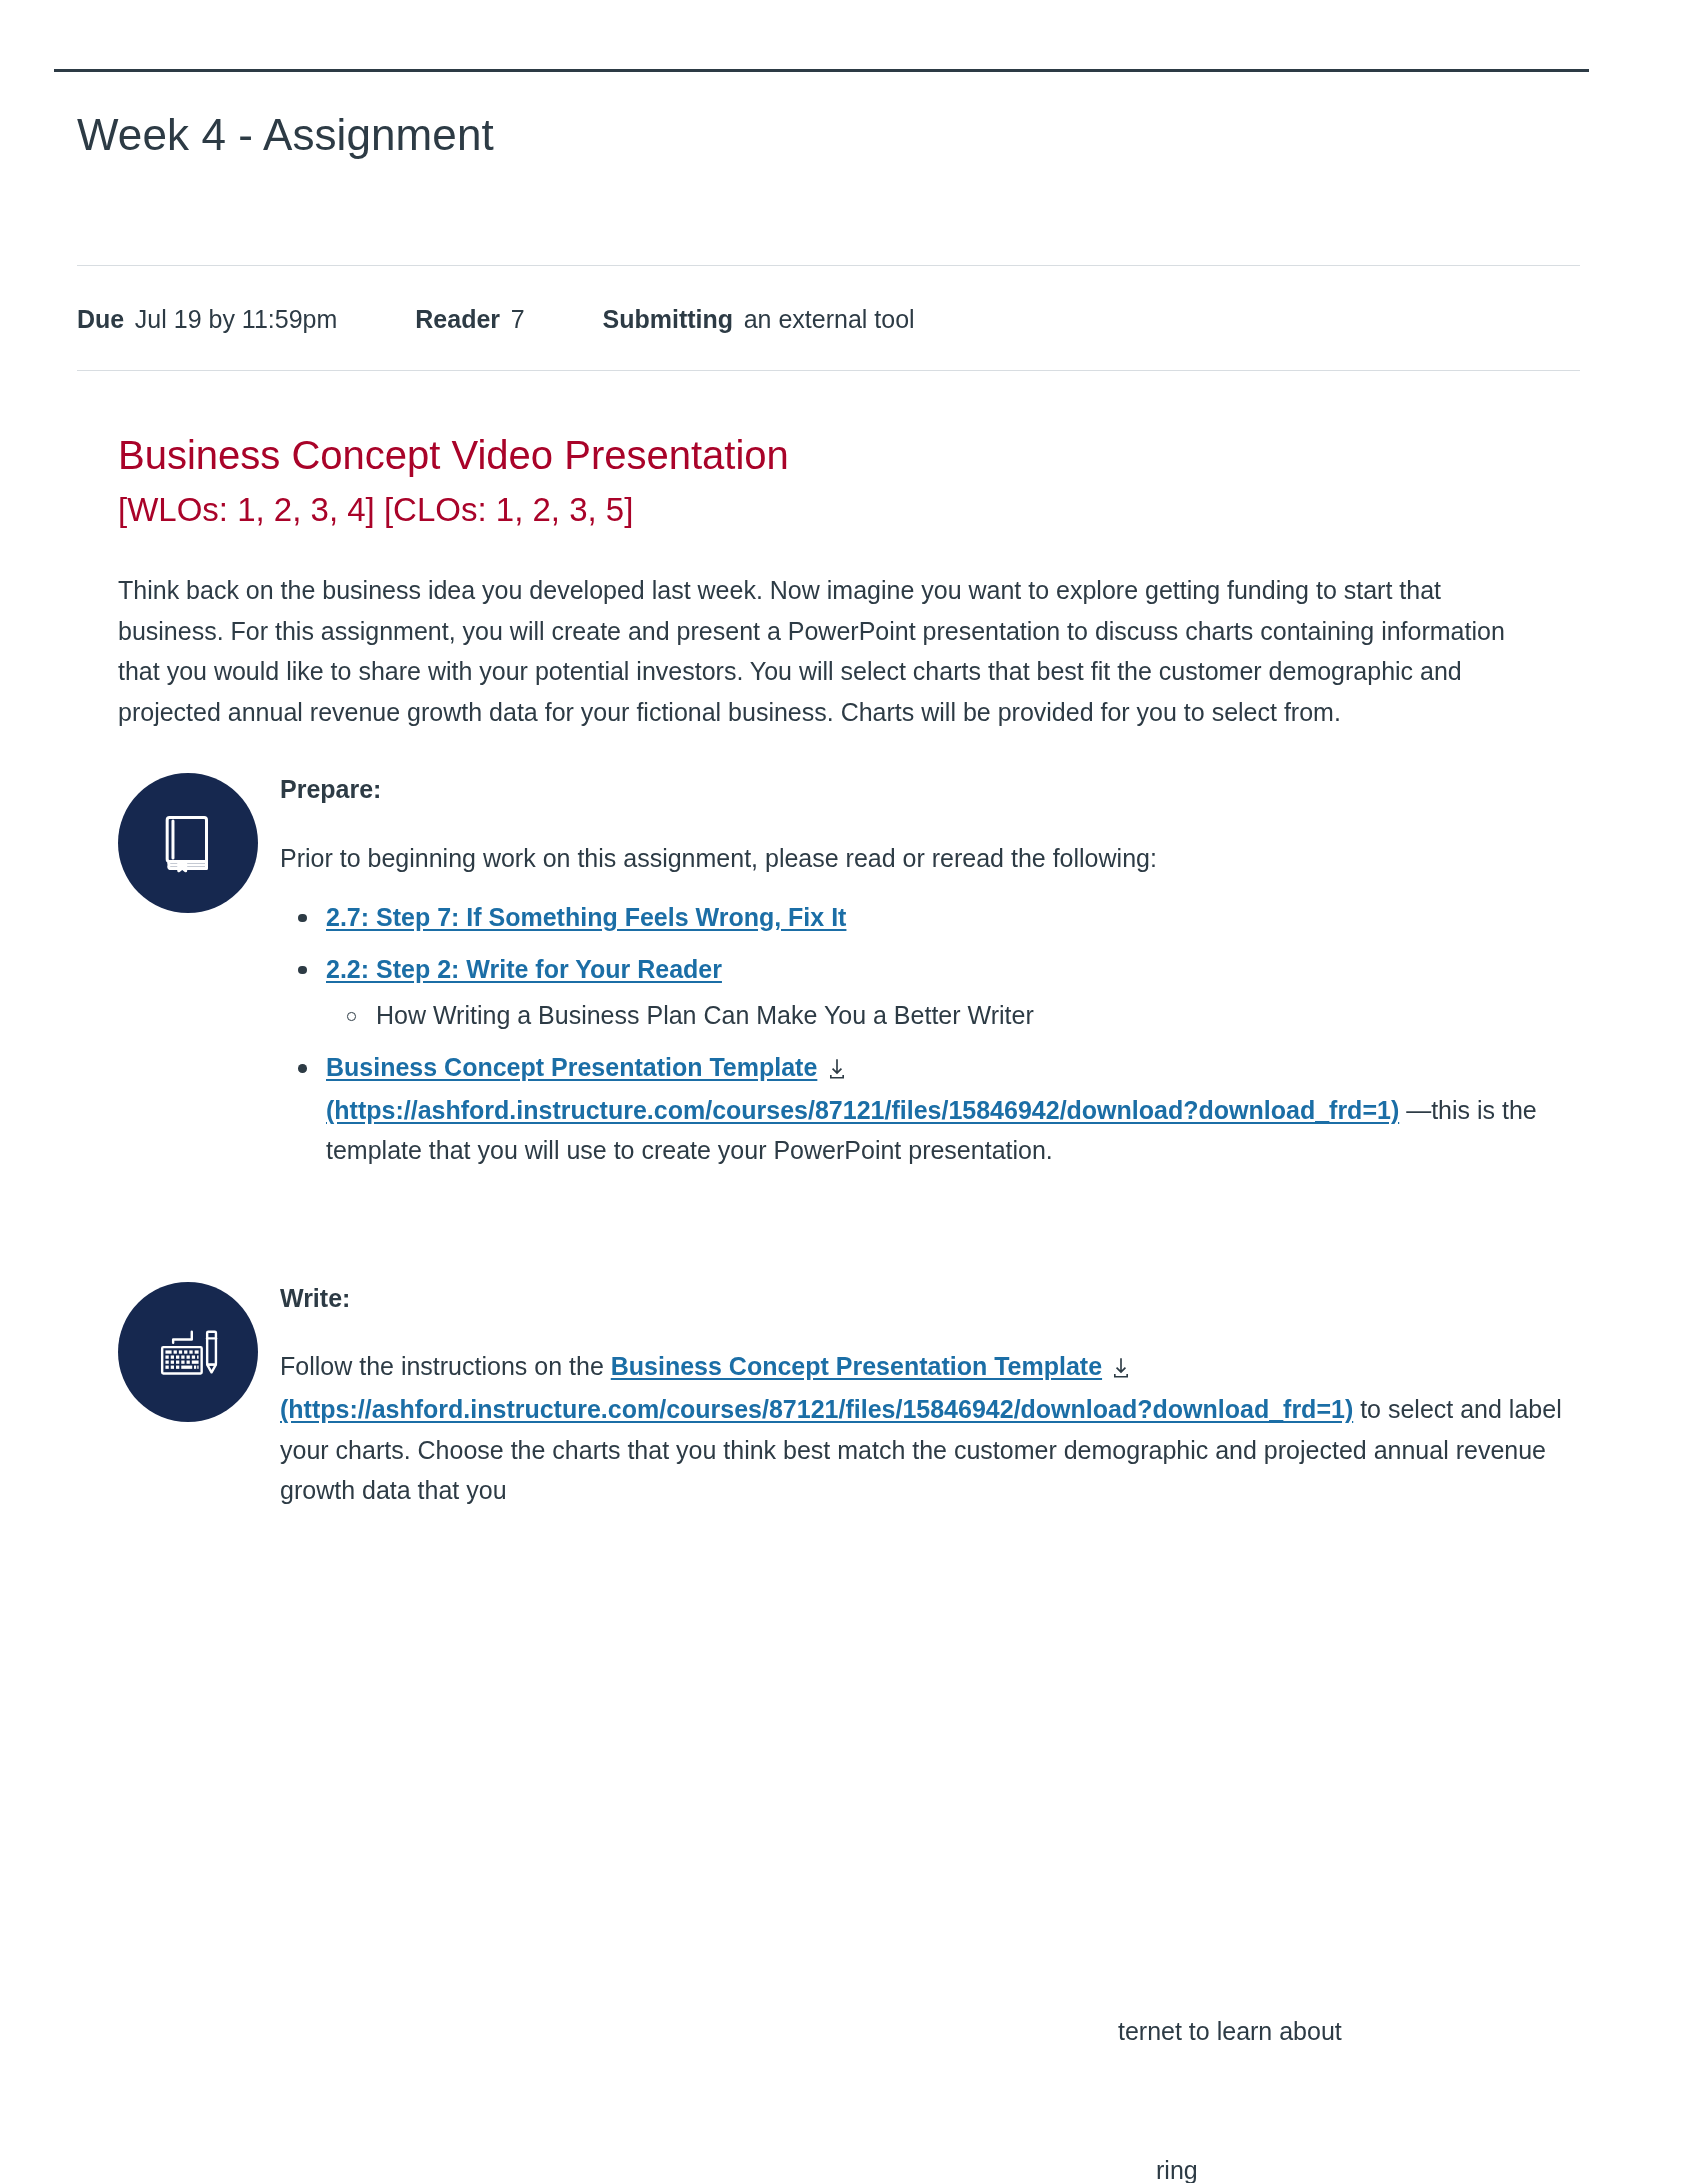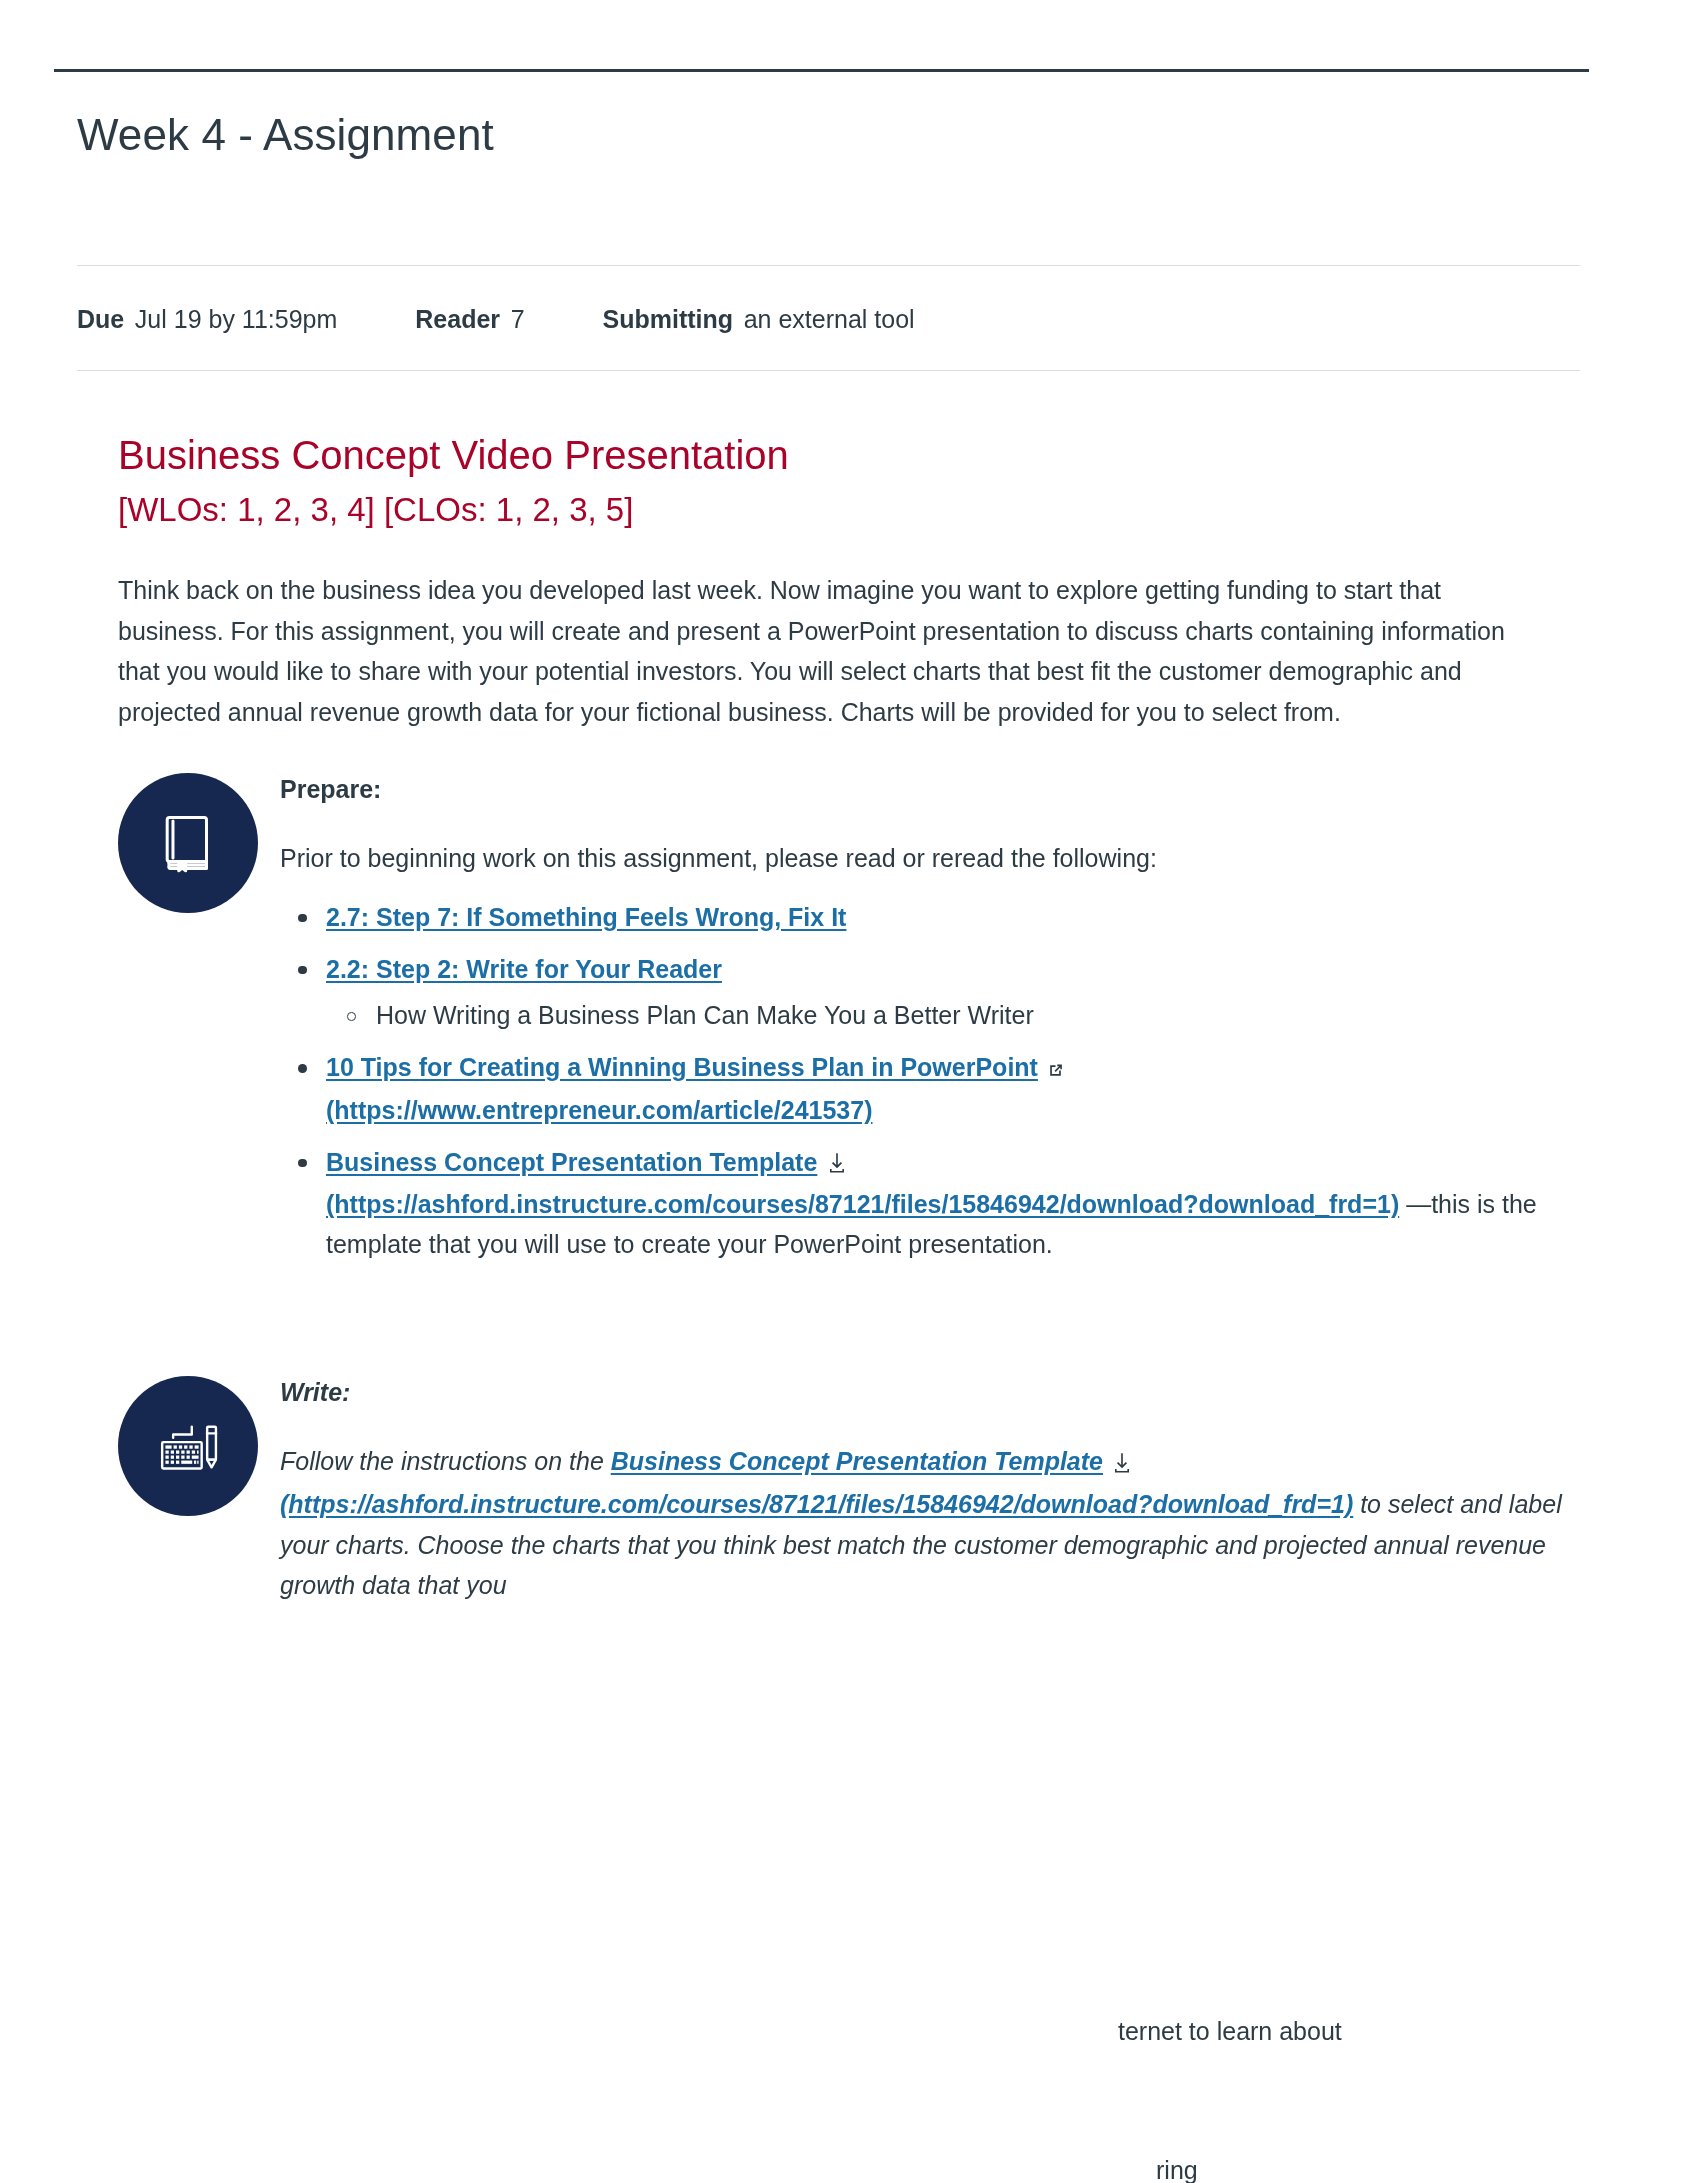--- a/index.html
+++ b/index.html
@@ -293,42 +293,34 @@
         </li>
 
 
         <li>
           <a href="#" class="lnk">2.2: Step 2: Write for Your Reader</a>
           <ul class="sub-bullets">
             <li>How Writing a Business Plan Can Make You a Better Writer</li>
           </ul>
         </li>
 
-        <li>
-          <a href="#" class="lnk">10 Tips for Creating a Winning Business Plan in PowerPoint</a><span class="mini-icon"><svg width="17" height="17" viewBox="0 0 16 16" aria-hidden="true">
-              <path d="M3 3 h5 v1.6 H4.6 v6.8 h6.8 V8 H13 v5 H3 z" fill="#2d3b45"></path>
-              <path d="M9.6 2.4 H14 v4.4 h-1.5 V5 L8.2 9.3 7.1 8.2 11.4 3.9 H9.6 z" fill="#2d3b45"></path>
-            </svg></span>
-          <br>
-          <a href="#" class="lnk-url">(https://www.entrepreneur.com/article/241537)</a>
-        </li>
 
         <li>
           <a href="#" class="lnk">Business Concept Presentation Template</a><span class="mini-icon"><svg width="20" height="21" viewBox="0 0 16 18" aria-hidden="true">
               <path d="M7.3 1 h1.4 v10.2 l2.6 -2.6 1 1 -4.3 4.3 -4.3 -4.3 1 -1 2.6 2.6 z" fill="#2d3b45"></path>
               <path d="M2 14.6 h1.4 v1.6 h9.2 v-1.6 H14 v3 H2 z" fill="#2d3b45"></path>
             </svg></span>
           <br>
           <a href="#" class="lnk-url">(https://ashford.instructure.com/courses/87121/files/15846942/download?download_frd=1)</a><span class="plain"> —this is the template that you will use to create your PowerPoint presentation.</span>
         </li>
 
       </ul>
     </div>
 
-    <div class="icon-section" style="margin-top:112px;font-style:italic;">
+    <div class="icon-section" style="margin-top:112px;">
       <div class="icon-badge">
         <svg width="79" height="79" viewBox="0 0 72 72" aria-hidden="true">
           <g stroke="#ffffff" fill="none" stroke-width="2.2" stroke-linejoin="round" stroke-linecap="round">
             <path d="M22 28 v-3 h17 v-7"></path>
             <rect x="12" y="32" width="36" height="24" rx="1"></rect>
             <rect x="53" y="18" width="8" height="30" rx="1"></rect>
             <path d="M53 24 h8"></path>
             <path d="M53 48 h8 l-4 7 z"></path>
           </g>
           <g fill="#ffffff">

